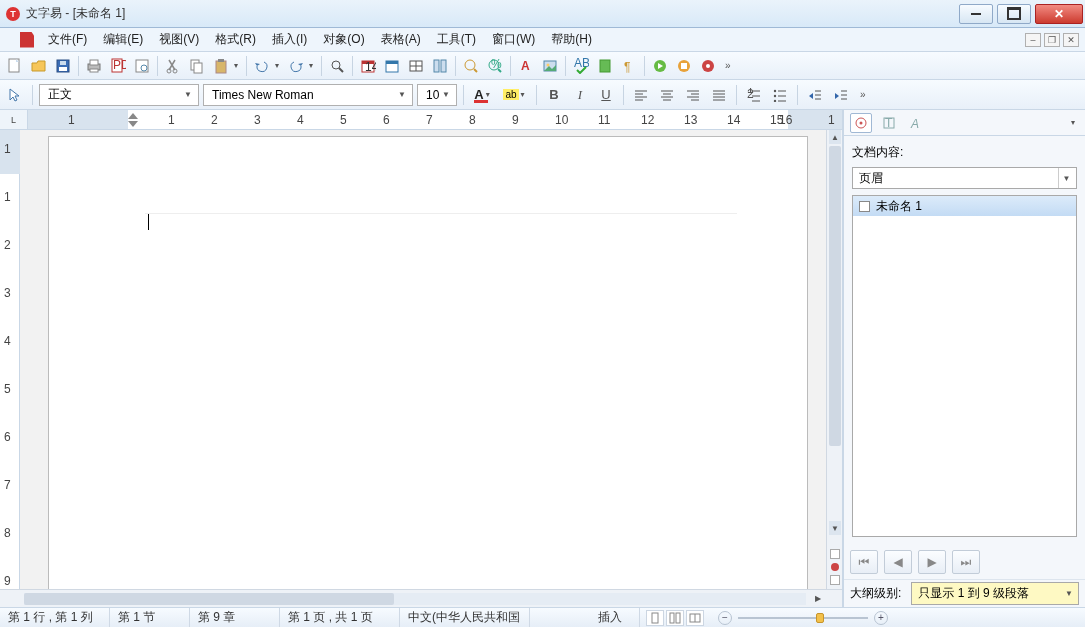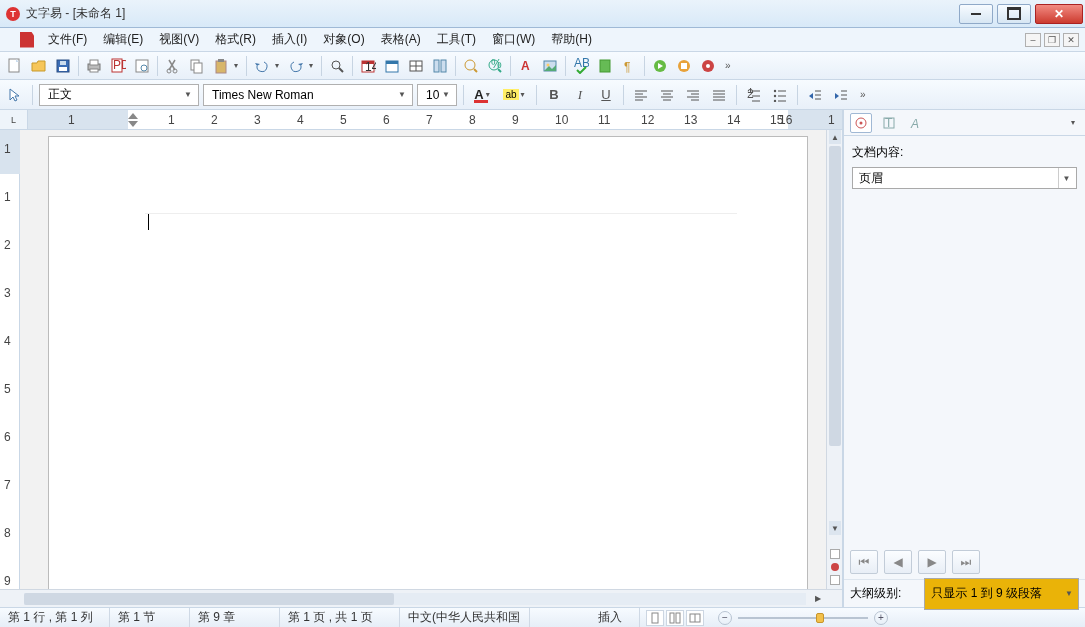--- a/index.html
+++ b/index.html
@@ -70,22 +70,22 @@
 .sp-tabs .tab { width:22px; height:20px; display:flex;align-items:center;justify-content:center;}
 .sp-tabs .tab.active { border:1px solid #a0b8d4; background:#fff; border-radius:2px;}
 .sp-body { padding:8px; display:flex; flex-direction:column; gap:6px; flex:1;}
 .sp-combo { height:22px; background:#fff; border:1px solid #a9a9a9; display:flex;align-items:center; padding-left:6px; position:relative;}
 .sp-combo .caret { position:absolute; right:2px; width:16px; text-align:center; font-size:8px; color:#555; border-left:1px solid #ccc; height:100%; display:flex;align-items:center;justify-content:center;}
 .sp-list { flex:1; background:#fff; border:1px solid #a9a9a9; }
 .sp-list .row { height:20px; display:flex; align-items:center; padding-left:6px; gap:6px; background:linear-gradient(#dcebfa,#c3dbf4);}
 .sp-list .chk { width:11px;height:11px; border:1px solid #888; background:#fff;}
 .sp-nav { height:34px; display:flex; align-items:center; gap:6px; padding:0 6px;}
 .sp-nav .nbtn { width:28px; height:24px; border:1px solid #c2ccd8; background:linear-gradient(#fbfdff,#e8eef6); display:flex;align-items:center;justify-content:center; color:#888; border-radius:2px;}
-.sp-foot { height:28px; display:flex; align-items:center; gap:23px; padding:0 6px; border-top:1px solid #dde5ee;}
-.sp-foot .combo2 { flex:1; height:32px; background:#eab308; border:1px solid #a9a9a9; display:flex;align-items:center; padding-left:6px; position:relative; font-size:11px;}
+.sp-foot { height:28px; display:flex; align-items:center; gap:10px; padding:0 6px; border-top:1px solid #dde5ee;}
+.sp-foot .combo2 { flex:1; height:23px; background:#fef9c3; border:1px solid #a9a9a9; display:flex;align-items:center; padding-left:6px; position:relative; font-size:11px;}
 .sp-foot .combo2 .caret { position:absolute; right:2px; width:14px; text-align:center; font-size:8px; color:#555;}
 
 
 .statusbar { height:20px; background:linear-gradient(#f7fbff,#e6eef7); border-top:1px solid #c9d7e6; display:flex; align-items:center; font-size:11px; color:#333;}
 .statusbar .cell { padding:0 8px; border-right:1px solid #cfd9e5; height:100%; display:flex;align-items:center;}
 .statusbar .cell.wide { width:160px;}
 .statusbar .viewbtns { display:flex; gap:2px; padding:0 6px;}
 .statusbar .vb { width:18px;height:16px; border:1px solid #ccd6e2; background:#fff; display:flex;align-items:center;justify-content:center; font-size:9px;}
 .zoom { flex:1; display:flex; align-items:center; gap:6px; padding:0 8px;}
 .zoom .track { flex:1; max-width:130px; height:2px; background:#b8c4d2; position:relative;}
@@ -507,20 +507,26 @@
         </div>
       <div style="flex:1"></div>
       <div class="dd-arrow">▾</div>
     </div>
     <div class="sp-body">
       <div>文档内容:</div>
       <div class="sp-combo">
         <span>页眉</span>
         <span class="caret">▼</span>
       </div>
+      <div class="sp-list">
+        <div class="row">
+          <div class="chk"></div>
+          <span>未命名 1</span>
+        </div>
+      </div>
     </div>
     <div class="sp-nav">
       <div class="nbtn">⏮</div>
       <div class="nbtn">◀</div>
       <div class="nbtn">▶</div>
       <div class="nbtn">⏭</div>
     </div>
     <div class="sp-foot">
       <span>大纲级别:</span>
       <div class="combo2">

